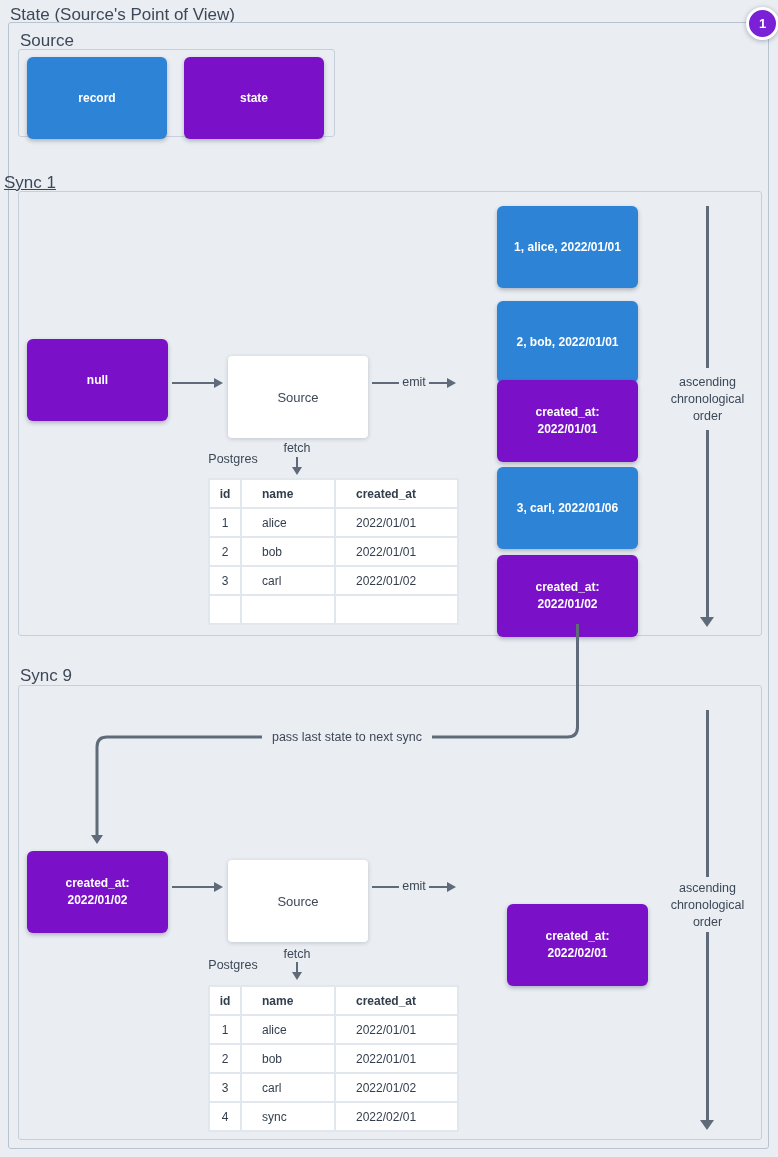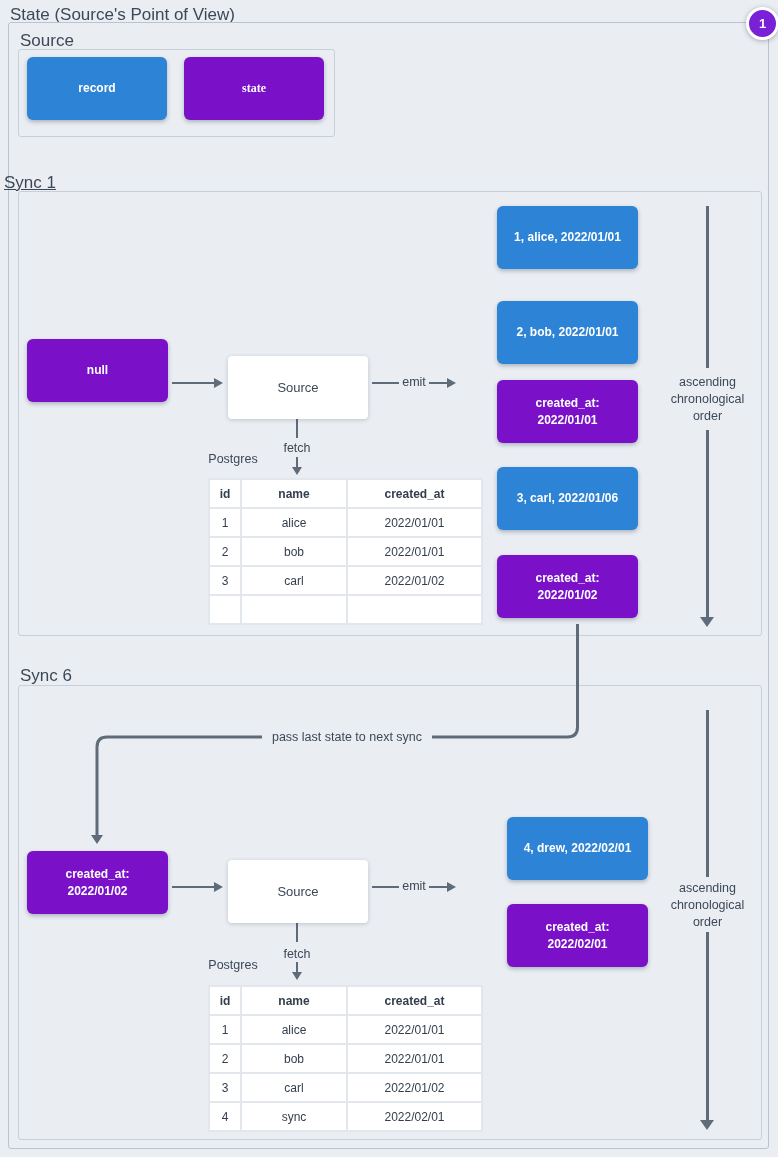--- a/index.html
+++ b/index.html
@@ -25,21 +25,21 @@
   .outer{border-color:var(--outer-border);}
   .ptitle{position:absolute;font-size:17px;color:var(--text);white-space:nowrap;}
   .badge{
     position:absolute;width:27px;height:27px;border-radius:50%;
     background:var(--badge);border:3px solid #fff;
     box-shadow:0 1px 5px rgba(30,40,60,.35);
     color:#fff;font-size:13px;font-weight:bold;
     display:flex;align-items:center;justify-content:center;z-index:9;
   }
   .nodebox{
-    position:absolute;width:141px;height:63px;border-radius:6px;
+    position:absolute;width:141px;height:82px;border-radius:6px;
     display:flex;align-items:center;justify-content:center;text-align:center;
     color:#fff;font-size:12px;font-weight:bold;line-height:17px;
     white-space:pre-line;z-index:4;
     box-shadow:0 2px 4px rgba(40,52,70,.32);
   }
   .record{background:var(--record);}
   .state{background:var(--state);}
   .source{
     background:#fff;color:var(--text);font-weight:normal;font-size:13px;
     border-radius:4px;box-shadow:0 1px 4px rgba(40,52,70,.22);margin-top:8px;
@@ -58,39 +58,39 @@
   }
   .conn-label{
     position:absolute;font-size:12.5px;color:var(--text);text-align:center;
     background:var(--bg);padding:0 3px;z-index:6;line-height:16px;
   }
   #connector-svg{position:absolute;left:0;top:0;z-index:5;pointer-events:none;}
   .dtable{
     position:absolute;border-collapse:separate;border-spacing:2px;
     background:var(--gap);font-size:12px;color:var(--table-text);z-index:4;
   }
-  .dtable td{background:#fff;height:27px;padding:0 26px;text-align:center;vertical-align:middle;}
+  .dtable td{background:#fff;height:27px;padding:0 20px;text-align:left;vertical-align:middle;}
   .dtable td.c-id{width:30px;padding:0;text-align:center;}
   .dtable td.c-name{width:52px;}
   .dtable td.c-created{width:81px;}
   .dtable td.h{font-weight:bold;}
 </style>
 </head>
 <body>
 
 <div id="canvas">
 
   <div class="ptitle" style="left:10px;top:5px;">State (Source's Point of View)</div>
   <div class="panel outer" style="left:8px;top:22px;width:759px;height:1125px;"></div>
   <div class="badge" style="left:746px;top:7px;">1</div>
 
   <div class="ptitle" style="left:20px;top:31px;">Source</div>
   <div class="panel" style="left:18px;top:49px;width:315px;height:86px;"></div>
   <div class="nodebox record" style="left:27px;top:57px;width:140px;">record</div>
-  <div class="nodebox state" style="left:184px;top:57px;width:140px;font-family:Liberation Serif, serif;">state</div>
+  <div class="nodebox state" style="left:184px;top:57px;width:140px;">state</div>
 
   <div class="ptitle" style="left:4px;top:173px;text-decoration:underline;">Sync 1</div>
   <div class="panel" style="left:18px;top:191px;width:742px;height:443px;"></div>
 
   <div class="nodebox state" style="left:27px;top:339px;">null</div>
 
   <div class="shaft-h" style="left:172px;top:382px;width:42px;"></div>
   <div class="tri right" style="left:214px;top:378px;"></div>
 
   <div class="nodebox source" style="left:228px;top:348px;width:140px;">Source</div>
@@ -150,21 +150,21 @@
 order</div>
   <div class="shaft-v thick" style="left:706px;top:430px;height:187px;"></div>
   <div class="tri down-lg" style="left:700px;top:617px;"></div>
 
   <svg id="connector-svg" width="778" height="1157" viewBox="0 0 778 1157">
     <path d="M577.5,624 L577.5,727 Q577.5,737 567.5,737 L107,737 Q97,737 97,747 L97,836" fill="none" stroke="#5f6b79" stroke-width="3" stroke-linejoin="round"></path>
   </svg>
   <div class="tri down-lg" style="left:91px;top:835px;border-left-width:6px;border-right-width:6px;border-top-width:9px;"></div>
   <div class="conn-label" style="left:262px;top:729px;width:164px;">pass last state to next sync</div>
 
-  <div class="ptitle" style="left:20px;top:666px;">Sync 6</div>
+  <div class="ptitle" style="left:20px;top:666px;">Sync 9</div>
   <div class="panel" style="left:18px;top:685px;width:742px;height:453px;"></div>
 
   <div class="nodebox state" style="left:27px;top:851px;">created_at:
 2022/01/02</div>
 
   <div class="shaft-h" style="left:172px;top:886px;width:42px;"></div>
   <div class="tri right" style="left:214px;top:882px;"></div>
 
   <div class="nodebox source" style="left:228px;top:852px;width:140px;">Source</div>
 
@@ -202,21 +202,20 @@
       <td class="c-created">2022/01/02</td>
     </tr>
     <tr>
       <td class="c-id">4</td>
       <td class="c-name">sync</td>
       <td class="c-created">2022/02/01</td>
     </tr>
   </tbody>
     </table>
 
-  <div class="nodebox record" style="left:507px;top:817px;">4, drew, 2022/02/01</div>
   <div class="nodebox state" style="left:507px;top:904px;">created_at:
 2022/02/01</div>
 
   <div class="shaft-v thick" style="left:706px;top:710px;height:167px;"></div>
   <div class="note" style="left:647px;top:880px;width:121px;">ascending
 chronological
 order</div>
   <div class="shaft-v thick" style="left:706px;top:932px;height:188px;"></div>
   <div class="tri down-lg" style="left:700px;top:1120px;"></div>
 

